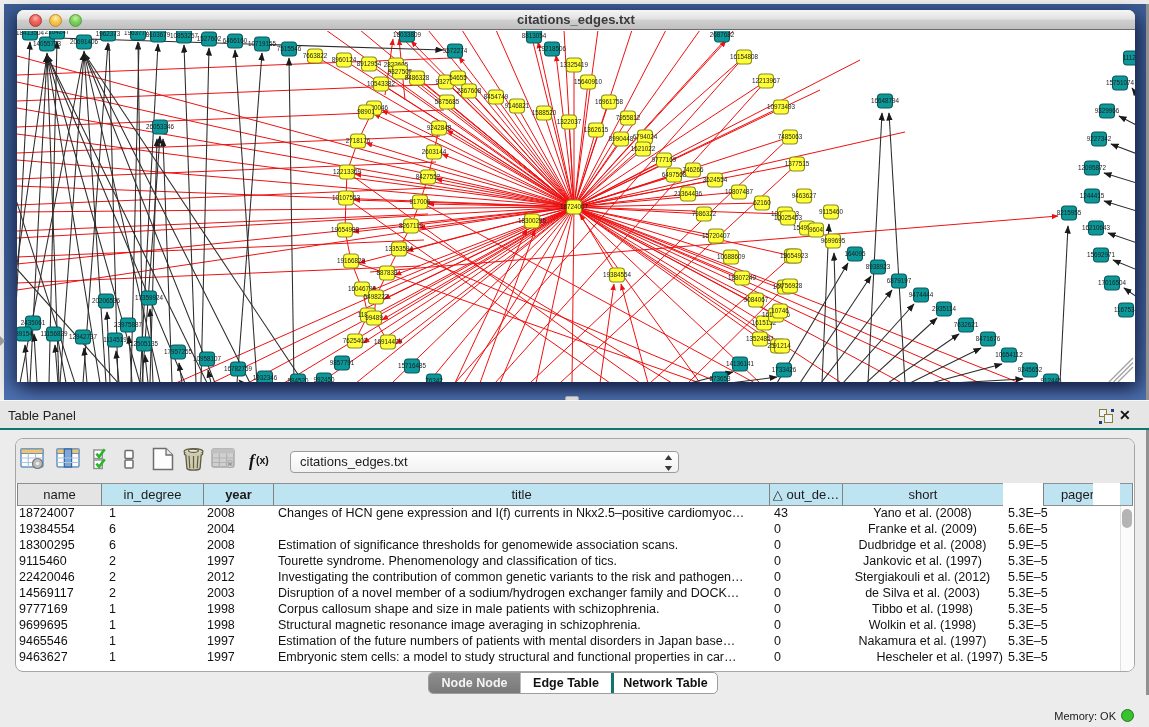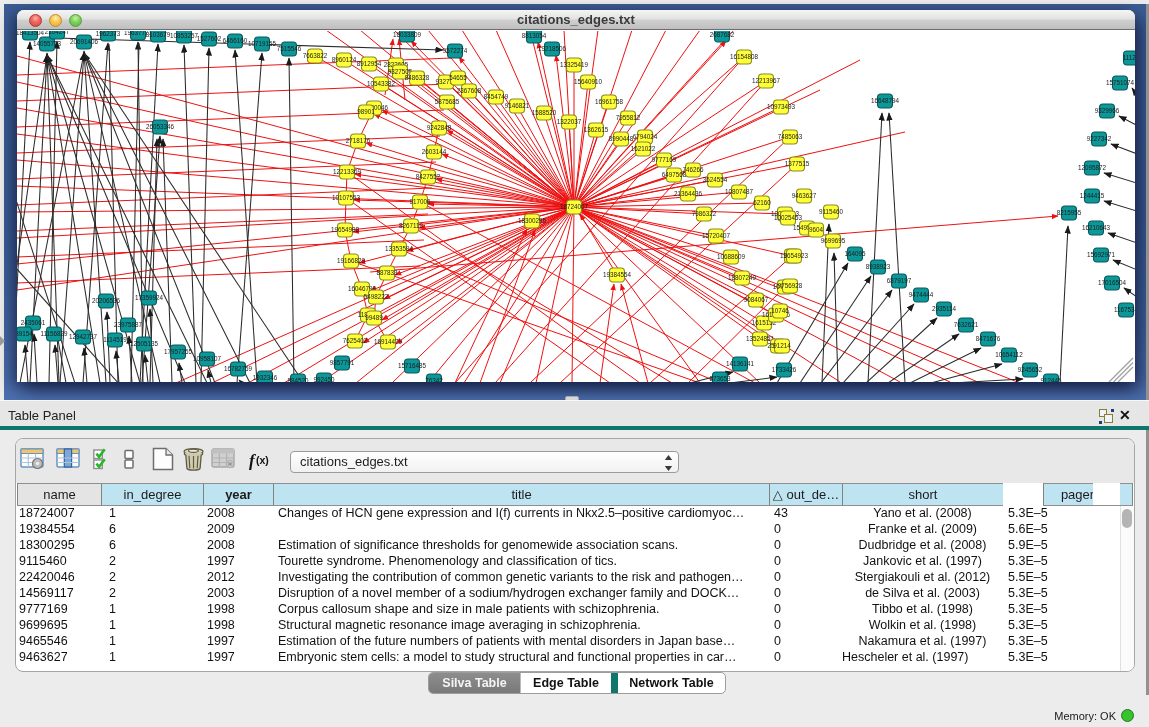--- a/index.html
+++ b/index.html
@@ -15,40 +15,40 @@
  border-bottom:1px solid #6e6e6e}
 #title{width:100%;text-align:center;font-size:13px;font-weight:700;color:#3a3a3a;line-height:20px}
 .tl{width:13px;height:13px;border-radius:50%;top:4px}
 #tlr{left:12px;background:radial-gradient(circle at 50% 30%,#ffb0a8 0%,#ec6b60 40%,#d44338 100%);border:1px solid #b5372e}
 #tly{left:32px;background:radial-gradient(circle at 50% 30%,#ffeeb0 0%,#f7c64f 45%,#e9a633 100%);border:1px solid #c08b27}
 #tlg{left:52px;background:radial-gradient(circle at 50% 30%,#c6f0a8 0%,#7ed05e 45%,#55b43a 100%);border:1px solid #57a23b}
 #canvas{left:0;top:21px;width:1118px;height:351px;background:#fff;overflow:hidden}
 
 #tp{left:0;top:400px;width:1149px;height:327px}
 #tpbar{left:0;top:0;width:1149px;height:30px;background:#e6e6e6;border-top:1px solid #f8f8f8;
- border-bottom:4px solid #0f766e}
+ border-bottom:2px solid #0f766e}
 #tptitle{left:8px;top:7px;font-size:13px;color:#222}
 #container{left:15px;top:38px;width:1120px;height:234px;border:1px solid #a6a6a6;
  border-radius:8px;background:#fff;overflow:hidden}
 #toolbar{left:0;top:0;width:1118px;height:44px;background:#e8e8e8}
 #combo{left:274px;top:12px;width:389px;height:22px;background:linear-gradient(180deg,#ffffff,#f1f1f1);
  border:1px solid #9b9b9b;border-radius:4px;font-size:13px;color:#1c1c1c;line-height:20px;padding-left:9px}
 
 
 .hdr{top:44px;height:23px;font-size:13px;color:#1c1c1c;text-align:center;line-height:22px;
  border-left:1px solid #828282;border-top:1px solid #8f8f8f;border-bottom:1px solid #8f8f8f;background:#bee3f1}
 .row{height:16px;font-size:12.5px;color:#111;white-space:nowrap}
 .cell{position:absolute;top:0;white-space:nowrap;overflow:hidden}
 
 #tabs{left:428px;top:272px;height:22px;border:1px solid #9d9d9d;border-radius:5px;overflow:hidden;
  background:#fff;font-size:12.5px;font-weight:700}
 .tab{float:left;height:22px;line-height:21px;text-align:center;color:#111}
 #tab1{width:91px;background:linear-gradient(180deg,#8d8d8d,#777777);color:#f4f4f4}
 #tab2{width:91px;border-left:1px solid #bbb}
-#tab3{width:114px;border-left:7px solid #0f766e}
+#tab3{width:106px;border-left:3px solid #0f766e}
 #mem{right:33px;top:310px;font-size:11px;color:#1a1a1a}
 #memdot{right:15px;top:309px;width:13px;height:13px;border-radius:50%;background:#35c42c;border:1.5px solid #2c7325}
 </style></head><body>
 
 <div class="abs" id="netpanel">
   <div class="abs" id="win">
     <div class="abs" id="titlebar">
       <div id="title">citations_edges.txt</div>
       <div class="abs tl" id="tlr"></div>
         <div class="abs tl" id="tly"></div>
@@ -671,21 +671,21 @@
         <span class="cell" style="left:93px">1</span>
         <span class="cell" style="left:191px">2008</span>
         <span class="cell" style="left:262px;width:489px">Changes of HCN gene expression and I(f) currents in Nkx2.5–positive cardiomyoc…</span>
         <span class="cell" style="left:758px">43</span>
         <span class="cell" style="left:826px;width:161px;text-align:center">Yano et al. (2008)</span>
         <span class="cell" style="left:992px">5.3E–5</span>
       </div>
       <div class="abs row" style="left:0;top:83px;width:1119px">
         <span class="cell" style="left:3px">19384554</span>
         <span class="cell" style="left:93px">6</span>
-        <span class="cell" style="left:191px">2009</span>
+        <span class="cell" style="left:191px">2004</span>
         <span class="cell" style="left:758px">0</span>
         <span class="cell" style="left:826px;width:161px;text-align:center">Franke et al. (2009)</span>
         <span class="cell" style="left:992px">5.6E–5</span>
       </div>
       <div class="abs row" style="left:0;top:99px;width:1119px">
         <span class="cell" style="left:3px">18300295</span>
         <span class="cell" style="left:93px">6</span>
         <span class="cell" style="left:191px">2008</span>
         <span class="cell" style="left:262px;width:489px">Estimation of significance thresholds for genomewide association scans.</span>
         <span class="cell" style="left:758px">0</span>
@@ -745,26 +745,26 @@
         <span class="cell" style="left:758px">0</span>
         <span class="cell" style="left:826px;width:161px;text-align:center">Nakamura et al. (1997)</span>
         <span class="cell" style="left:992px">5.3E–5</span>
       </div>
       <div class="abs row" style="left:0;top:211px;width:1119px">
         <span class="cell" style="left:3px">9463627</span>
         <span class="cell" style="left:93px">1</span>
         <span class="cell" style="left:191px">1997</span>
         <span class="cell" style="left:262px;width:489px">Embryonic stem cells: a model to study structural and functional properties in car…</span>
         <span class="cell" style="left:758px">0</span>
-        <span class="cell" style="left:826px;width:161px;text-align:left">Hescheler et al. (1997)</span>
+        <span class="cell" style="left:826px;width:161px;text-align:right">Hescheler et al. (1997)</span>
         <span class="cell" style="left:992px">5.3E–5</span>
       </div>
     <div class="abs" style="left:1104px;top:67px;width:15px;height:167px;background:#fbfbfb;border-left:1px solid #e0e0e0"></div>
       <div class="abs" style="left:1106px;top:70px;width:10px;height:19px;background:#b4b4b4;border-radius:5px"></div>
   </div>
   <div class="abs" id="tabs">
-      <div class="tab" id="tab1">Silva Table</div>
+      <div class="tab" id="tab1">Node Node</div>
       <div class="tab" id="tab2">Edge Table</div>
       <div class="tab" id="tab3">Network Table</div>
     </div>
   <div class="abs" id="mem">Memory: OK</div>
   <div class="abs" id="memdot"></div>
 </div>
 
 </body></html>

